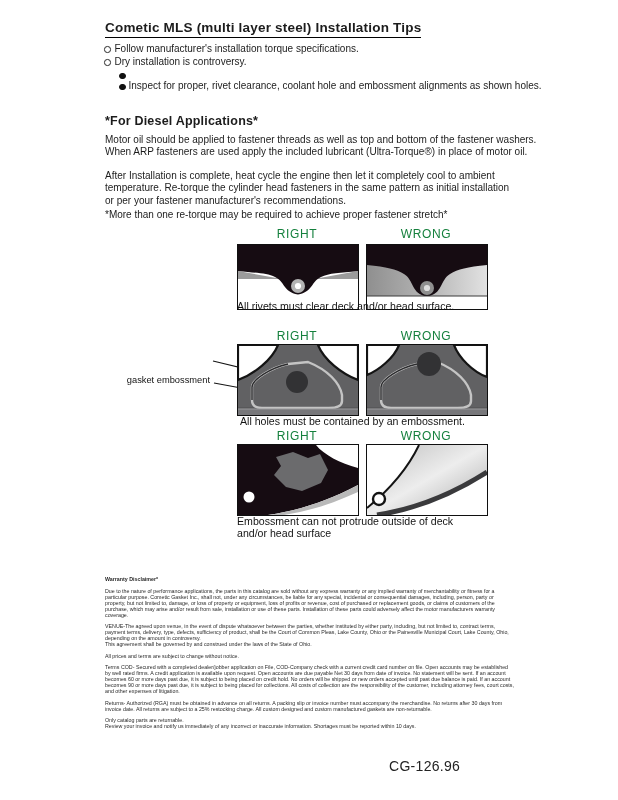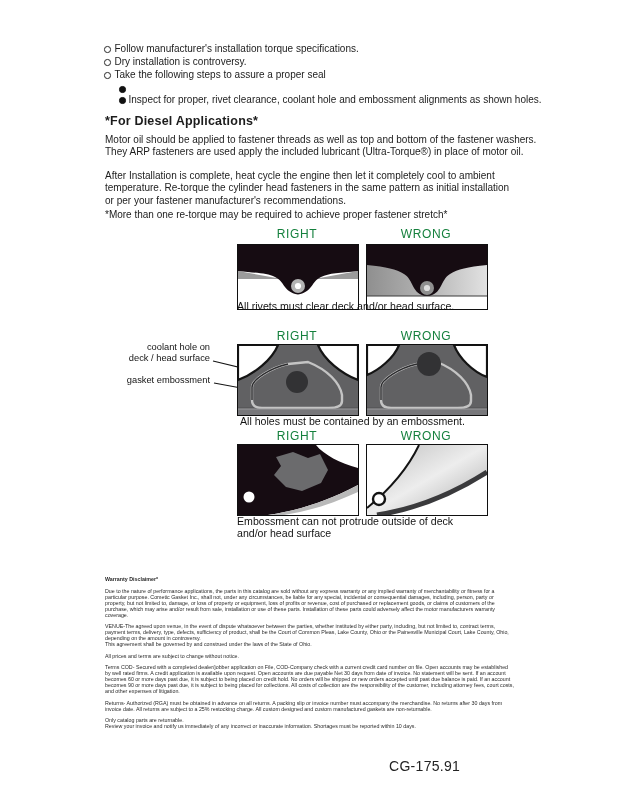--- a/index.html
+++ b/index.html
@@ -38,46 +38,43 @@
   .disclaimer .dp.tight{margin:0;}
   .disclaimer .dhead{font-weight:bold;margin:0 0 5.5px 0;}
 
   .footer-code{left:389px;top:758px;font-size:14px;letter-spacing:.3px;color:#232323;}
 </style>
 </head>
 <body>
 
 <div class="page">
 
+  <div class="abs doc-title">Cometic MLS (multi layer steel) Installation Tips</div>
 
   <div class="abs bullets">
     <div class="b-row">
       <span class="b-marker"></span>
       <span>Follow manufacturer's installation torque specifications.</span>
     </div>
     <div class="b-row">
       <span class="b-marker"></span>
       <span>Dry installation is controversy.</span>
-    </div>
-    <div class="b-row">
-      <span class="b-marker"></span>
-      <span>Take the following steps to assure a proper seal</span>
     </div>
     <div class="b-row sub">
       <span class="b-marker"></span>
     </div>
     <div class="b-row sub">
       <span class="b-marker"></span>
       <span>Inspect for proper, rivet clearance, coolant hole and embossment alignments as shown holes.</span>
     </div>
   </div>
 
   <div class="abs diesel-head">*For Diesel Applications*</div>
   <div class="abs para p1 prelines">Motor oil should be applied to fastener threads as well as top and bottom of the fastener washers.
-They ARP fasteners are used apply the included lubricant (Ultra-Torque®) in place of motor oil.</div>
+When ARP fasteners are used apply the included lubricant (Ultra-Torque®) in place of motor oil.</div>
   <div class="abs para note">*More than one re-torque may be required to achieve proper fastener stretch*</div>
   <div class="abs para p2 prelines">After Installation is complete, heat cycle the engine then let it completely cool to ambient
 temperature. Re-torque the cylinder head fasteners in the same pattern as initial installation
 or per your fastener manufacturer's recommendations.</div>
 
   <div class="abs panel-label" style="left:236px;top:227px;">RIGHT</div>
   <div class="abs panel-label" style="left:365px;top:227px;">WRONG</div>
 
   <svg class="abs panel" style="left:237px;top:244px;" width="120" height="64" viewBox="0 0 120 64">
     <rect width="120" height="64" fill="#ffffff"></rect>
@@ -103,22 +100,20 @@
     <line x1="0" y1="51" x2="120" y2="51" stroke="#3a3a3a" stroke-width="1"></line>
     <circle cx="60" cy="43" r="7" fill="#8f8f8f"></circle>
     <circle cx="60" cy="43" r="3.1" fill="#dedede"></circle>
   </svg>
 
   <div class="abs caption" style="left:237px;top:301px;">All rivets must clear deck and/or head surface.</div>
 
   <div class="abs panel-label" style="left:236px;top:329px;">RIGHT</div>
   <div class="abs panel-label" style="left:365px;top:329px;">WRONG</div>
 
-  <div class="abs ann prelines" style="left:102px;top:342px;">coolant hole on
-deck / head surface</div>
   <div class="abs ann" style="left:102px;top:375px;">gasket embossment</div>
 
   <svg class="abs" style="left:100px;top:340px;" width="200" height="62" viewBox="0 0 200 62">
     <line x1="113" y1="21" x2="196" y2="41" stroke="#141414" stroke-width="1.1"></line>
     <line x1="114" y1="43" x2="163" y2="52" stroke="#141414" stroke-width="1.1"></line>
   </svg>
 
   <svg class="abs panel" style="left:237px;top:344px;" width="120" height="70" viewBox="0 0 120 70">
     <rect width="120" height="70" fill="#58585a"></rect>
     <path d="M40,0 C34,15 16,29 0,35 L0,62 H120 L120,35 C104,29 86,15 80,0 Z" fill="#616163"></path>
@@ -179,15 +174,15 @@
     <div class="dp">Due to the nature of performance applications, the parts in this catalog are sold without any express warranty or any implied warranty of merchantability or fitness for a particular purpose.  Cometic Gasket Inc., shall not, under any circumstances, be liable for any special, incidental or consequential damages, including, person, party or property, but not limited to, damage, or loss of property or equipment, loss of profits or revenue, cost of purchased or replacement goods, or claims of customers of the purchase, which may arise and/or result from sale, installation or use of these parts.  Installation of these parts could adversely affect the motor manufacturers warranty coverage.</div>
     <div class="dp tight">VENUE-The agreed upon venue, in the event of dispute whatsoever between the parties, whether instituted by either party, including, but not limited to, contract terms, payment terms, delivery, type, defects, sufficiency of product, shall be the Court of Common Pleas, Lake County, Ohio or the Painesville Municipal Court, Lake County, Ohio, depending on the amount in controversy.</div>
     <div class="dp">This agreement shall be governed by and construed under the laws of the State of Ohio.</div>
     <div class="dp">All prices and terms are subject to change without notice.</div>
     <div class="dp">Terms COD- Secured with a completed dealer/jobber application on File, COD-Company check with a current credit card number on file.  Open accounts may be established by well rated firms.  A credit application is available upon request.  Open accounts are due payable Net 30 days from date of invoice.  No statement will be sent.  If an account becomes 60 or more days past due, it is subject to being placed on credit hold.  No orders will be shipped or new orders accepted until past due balance is paid.  If an account becomes 90 or more days past due, it is subject to being placed for collections.  All costs of collection are the responsibility of the customer, including attorney fees, court costs, and other expenses of litigation.</div>
     <div class="dp">Returns- Authorized (RGA) must be obtained in advance on all returns.  A packing slip or invoice number must accompany the merchandise.  No returns after 30 days from invoice date.  All returns are subject to a 25% restocking charge.  All custom designed and custom manufactured gaskets are non-returnable.</div>
     <div class="dp tight">Only catalog parts are returnable.</div>
     <div class="dp tight">Review your invoice and notify us immediately of any incorrect or inaccurate information.  Shortages must be reported within 10 days.</div>
   </div>
 
-  <div class="abs footer-code">CG-175.91</div>
+  <div class="abs footer-code">CG-126.96</div>
 
 </div>
 
 </body></html>

